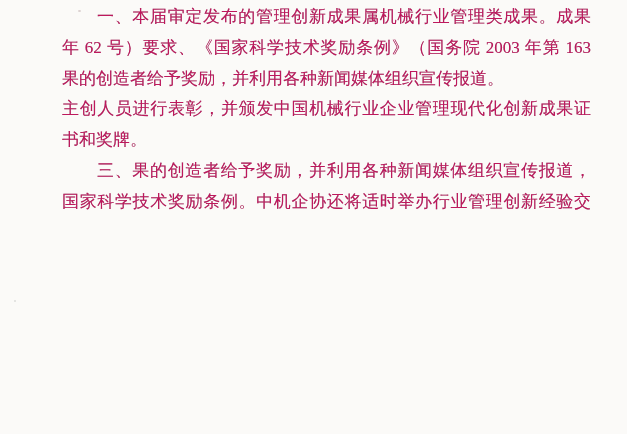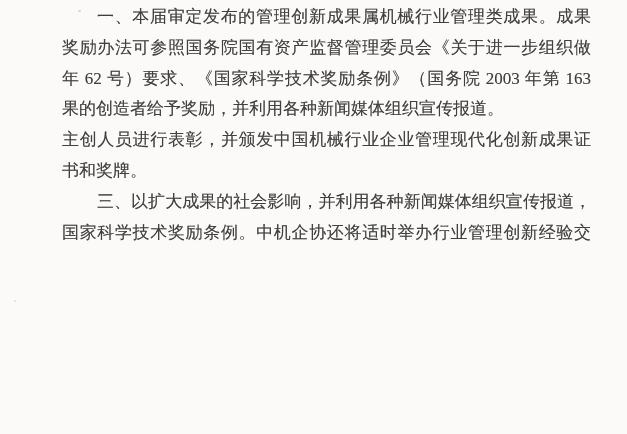--- a/index.html
+++ b/index.html
@@ -13,21 +13,21 @@
     background: #fbfaf8;
     position: relative;
   }
   .page {
     box-sizing: border-box;
     width: 627px;
     height: 434px;
     padding: 2px 36px 14px 62px;
     font-family: "Liberation Serif", "DejaVu Serif", serif;
     font-size: 17px;
-    color: #404040;
+    color: #be185d;
     text-shadow: 0 0 0.5px rgba(70,70,70,0.45);
   }
   .line {
     height: 30.8px;
     line-height: 30.8px;
     text-align: justify;
     text-align-last: justify;
     white-space: nowrap;
     overflow: visible;
   }
@@ -52,23 +52,22 @@
     left: 14px; top: 300px;
     width: 2px; height: 2px;
     background: rgba(185,185,185,0.45);
   }
 </style>
 </head>
 <body>
 
 <div class="page">
   <div class="line indent">一、本届审定发布的管理创新成果属机械行业管理类成果。成果</div>
-  <div class="line">奖励办法可参照国务院国有资产监督管理委员会《关于进一步组织做</div>
   <div class="line">年 62 号）要求、《国家科学技术奖励条例》（国务院 2003 年第 163</div>
   <div class="line end">果的创造者给予奖励，并利用各种新闻媒体组织宣传报道。</div>
   <div class="line">主创人员进行表彰，并颁发中国机械行业企业管理现代化创新成果证</div>
   <div class="line end">书和奖牌。</div>
-  <div class="line indent">三、以扩大成果的社会影响，并利用各种新闻媒体组织宣传报道，</div>
+  <div class="line indent">三、果的创造者给予奖励，并利用各种新闻媒体组织宣传报道，</div>
   <div class="line">国家科学技术奖励条例。中机企协还将适时举办行业管理创新经验交</div>
 </div>
 
 <div class="speck speck-1"></div>
 <div class="speck speck-2"></div>
 
 </body></html>

